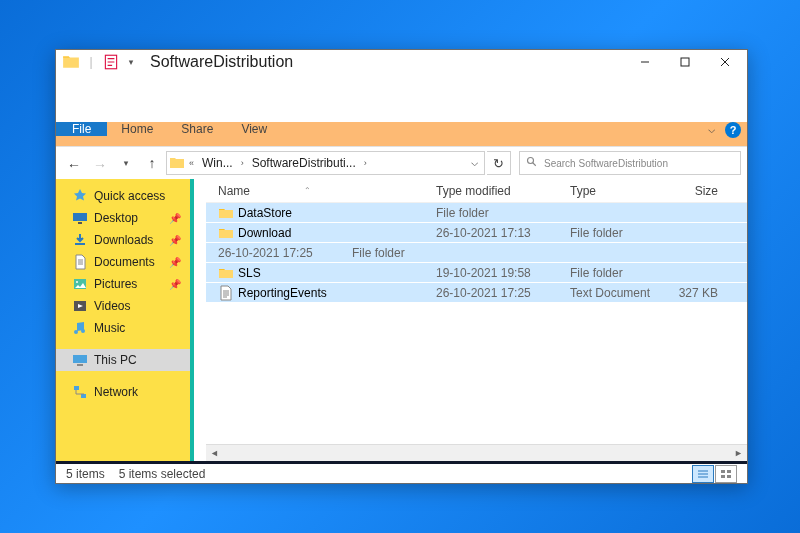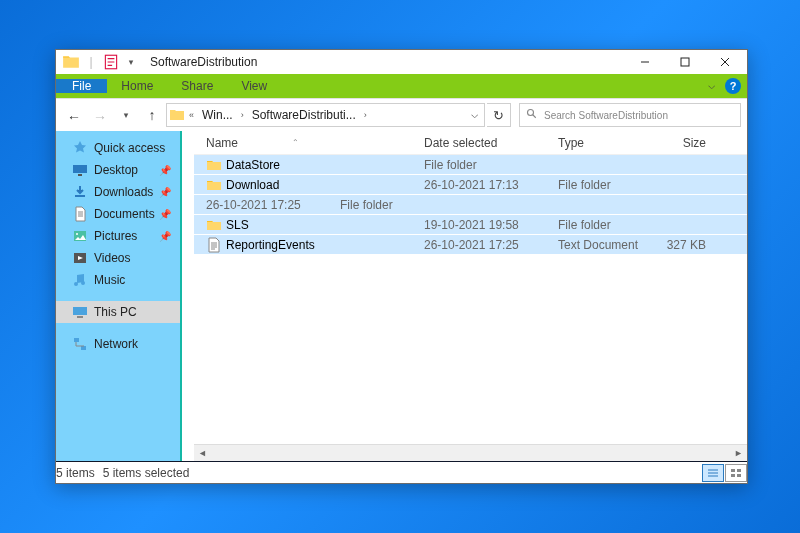--- a/index.html
+++ b/index.html
@@ -1,38 +1,38 @@
 <!DOCTYPE html>
 <html><head>
 <meta charset="utf-8">
 <style>
 * { box-sizing: border-box; margin: 0; padding: 0; font-family: 'Segoe UI', Tahoma, sans-serif; }
 body { background: linear-gradient(135deg, #0a6dd8 0%, #1e90ff 50%, #0a6dd8 100%); width: 800px; height: 533px; overflow: hidden; position: relative; }
 .window { position: absolute; left: 55px; top: 49px; width: 693px; height: 435px; background: #fff; border: 1px solid #6b6b6b; box-shadow: 0 4px 20px rgba(0,0,0,0.3); display: flex; flex-direction: column; }
 .titlebar { height: 24px; display: flex; align-items: center; padding: 0 2px; background: #fff; }
 .titlebar .qat { display: flex; align-items: center; gap: 2px; padding-left: 4px; }
 .qat-item { width: 18px; height: 18px; display: flex; align-items: center; justify-content: center; }
-.titlebar .title { margin-left: 10px; font-size: 12px; color: #222; flex: 1; }
+.titlebar .title { margin-left: 10px; font-size: 16px; color: #222; flex: 1; }
 .wincontrols { display: flex; }
 .wincontrols div { width: 40px; height: 24px; display: flex; align-items: center; justify-content: center; font-size: 11px; }
-.ribbon-tabs { height: 25px; display: flex; align-items: center; background: #84cc16; border-bottom: 1px solid #e1e1e1; }
+.ribbon-tabs { height: 25px; display: flex; align-items: flex-start; background: #fdba74; border-bottom: 1px solid #e1e1e1; margin-top: 48px; }
 .file-tab { background: #1979ca; color: #fff; padding: 0 16px; font-size: 12px; display: flex; align-items: center; }
 .tab { padding: 0 14px; font-size: 12px; color: #444; display: flex; align-items: center; }
 .ribbon-right { margin-left: auto; display: flex; align-items: center; gap: 6px; padding-right: 6px; }
 .help-icon { width: 16px; height: 16px; background: #0078d7; border-radius: 50%; color: #fff; font-size: 11px; display: flex; align-items: center; justify-content: center; font-weight: bold; }
 .navrow { height: 32px; display: flex; align-items: center; padding: 4px 6px; gap: 2px; background: #fff; }
 .navbtn { width: 24px; height: 24px; display: flex; align-items: center; justify-content: center; color: #666; font-size: 14px; }
 .navbtn.active { color: #333; }
 .addressbar { flex: 1; height: 24px; border: 1px solid #cfcfcf; display: flex; align-items: center; padding: 0 2px; gap: 2px; overflow: hidden; }
 .addr-seg { font-size: 12px; padding: 0 4px; color: #222; white-space: nowrap; }
 .addr-chev { font-size: 9px; color: #555; padding: 0 2px; }
 .refresh { width: 24px; height: 24px; border: 1px solid #cfcfcf; border-left: none; display: flex; align-items: center; justify-content: center; font-size: 13px; color: #444; }
 .searchbox { width: 222px; height: 24px; border: 1px solid #cfcfcf; margin-left: 6px; display: flex; align-items: center; padding: 0 6px; gap: 6px; color: #888; font-size: 10px; }
 .body { flex: 1; display: flex; overflow: hidden; }
-.sidebar { width: 126px; background: #7dd3fc; border-right: 2px solid #14b8a6; padding-top: 6px; overflow: hidden; }
+.sidebar { width: 138px; background: #fde047; border-right: 4px solid #14b8a6; padding-top: 6px; overflow: hidden; }
 .side-group { margin-bottom: 10px; }
 .side-item { display: flex; align-items: center; gap: 6px; height: 22px; padding-left: 16px; font-size: 12px; color: #222; position: relative; }
 .side-item.heading { font-weight: normal; }
 .side-item .pin { position: absolute; right: 8px; color: #6a6a6a; font-size: 10px; }
 .side-item.selected { background: #d9d9d9; }
 .icon { width: 16px; height: 16px; display: flex; align-items: center; justify-content: center; flex-shrink: 0; }
 .icon.folder svg, .icon svg { width: 16px; height: 16px; }
 .main { flex: 1; display: flex; flex-direction: column; overflow: hidden; margin-left: 12px; }
 .cols { height: 24px; display: flex; align-items: center; border-bottom: 1px solid #f0f0f0; padding-left: 6px; }
 .col { font-size: 12px; color: #444; padding: 0 6px; display: flex; align-items: center; }
@@ -43,21 +43,21 @@
 .sort-indicator { font-size: 8px; color: #888; margin-left: 54px; }
 .files { flex: 1; overflow: hidden; }
 .filerow { height: 20px; display: flex; align-items: center; padding-left: 6px; font-size: 12px; background: #cde8ff; border-bottom: 1px solid #fff; }
 .filerow .cell-name { width: 218px; display: flex; align-items: center; gap: 4px; padding-left: 6px; }
 .filerow .cell-date { width: 134px; color: #666; padding: 0 6px; }
 .filerow .cell-type { width: 100px; color: #666; padding: 0 6px; }
 .filerow .cell-size { width: 60px; color: #666; text-align: right; padding: 0 6px; }
 .scrollbar-h { height: 17px; background: #f0f0f0; border-top: 1px solid #ddd; display: flex; align-items: center; }
 .scroll-arrow { width: 17px; height: 17px; display: flex; align-items: center; justify-content: center; font-size: 9px; color: #666; background: #f0f0f0; }
 .scroll-track { flex: 1; }
-.statusbar { height: 22px; border-top: 1px solid #0f172a; display: flex; align-items: center; padding: 0 0; font-size: 12px; color: #444; gap: 8px; background: #fff; }
+.statusbar { height: 22px; border-top: 3px solid #0f172a; display: flex; align-items: center; padding: 0 10px; font-size: 12px; color: #444; gap: 14px; background: #fff; }
 .statusbar .spacer { flex: 1; }
 .view-toggle { display: flex; gap: 1px; }
 .view-btn { width: 22px; height: 18px; border: 1px solid #999; display: flex; align-items: center; justify-content: center; font-size: 9px; }
 .view-btn.active { background: #cde8ff; border-color: #2a7ac0; }
 .caret { font-size: 9px; color: #555; }
 .chev-down { font-size: 9px; color: #444; margin-right: 4px; }
 </style>
 </head>
 <body>
 
@@ -240,21 +240,21 @@
         </div>
       </div>
     </div>
 
     <div class="main">
       <div class="cols">
         <div class="col name">
             <span>Name</span>
             <span class="sort-indicator">⌃</span>
           </div>
-        <div class="col date">Date selected</div>
+        <div class="col date">Type modified</div>
         <div class="col type">Type</div>
         <div class="col size">Size</div>
       </div>
       <div class="files" id="files">
           <div class="filerow">
             <div class="cell-name">
               <span class="icon">
                 <svg viewBox="0 0 16 16">
                   <path fill="#ffd76b" d="M1 4h5l1 1h8v8H1z"></path>
                   <path fill="#fbbf24" d="M1 4h5l1 1H1z"></path>

